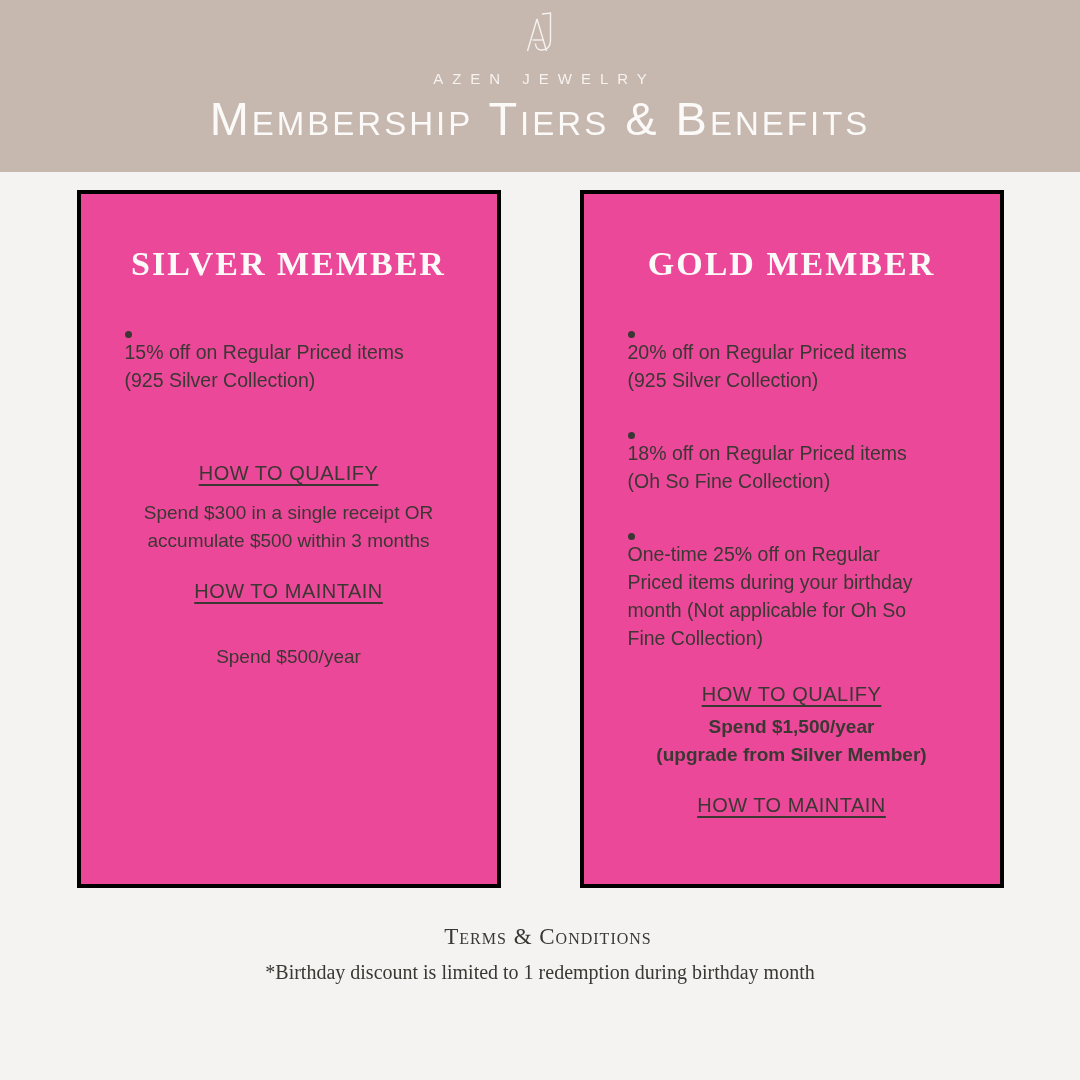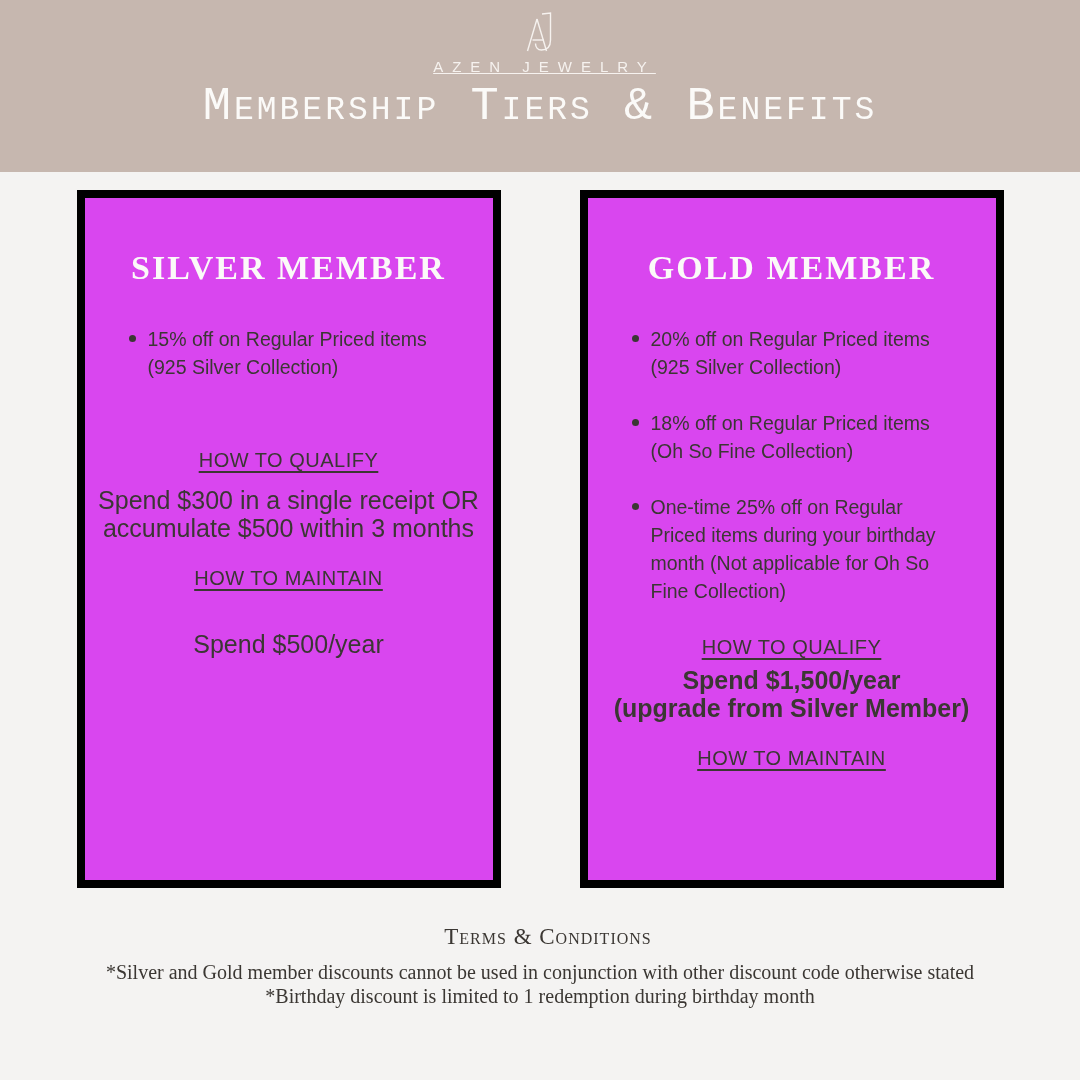--- a/index.html
+++ b/index.html
@@ -14,50 +14,49 @@
 
   
   .hdr {
     height: 172px;
     background: #c6b7af;
     text-align: center;
     padding-top: 10px;
   }
   .logo { display: inline-block; height: 44px; }
   .brand {
-    margin-top: 0;
+    margin-top: 12px;
     font-size: 15px;
     letter-spacing: 9px;
     text-indent: 9px;
     color: #f6f2ef;
     font-weight: 400;
-    text-decoration: underline;
   }
   .title {
     margin: 8px 0 8px 0;
-    font-family: Liberation Mono, monospace;
+    font-family: Liberation Sans, sans-serif;
     font-variant: small-caps;
     font-weight: 400;
     font-size: 47px;
     letter-spacing: 3px;
     color: #fbfaf8;
     line-height: 1.0;
   }
 
   
   .cards {
     display: flex;
     justify-content: center;
     gap: 79px;
     margin-top: 18px;
   }
   .card {
     width: 424px; height: 698px;
-    background: #d946ef;
-    border: 8px solid #000000;
+    background: #ec4899;
+    border: 4px solid #000000;
   }
   .card-title {
     margin: 48px 0 0 0;
     text-align: center;
     font-family: "Liberation Serif", serif;
     font-weight: 700;
     font-size: 34px;
     letter-spacing: 2px;
     color: #fbfaf8;
     line-height: 44px;
@@ -65,40 +64,41 @@
   .benefits {
     list-style: none;
     margin: 35px 0 0 0;
     padding: 0 30px 0 44px;
   }
   .benefit {
     display: flex;
     margin-bottom: 28px;
     font-size: 19.5px;
     line-height: 28px;
+    flex-direction: column;
   }
   .bullet {
     flex: none;
     width: 7px; height: 7px;
     border-radius: 50%;
     background: #3b3733;
     margin: 10px 12px 0 0;
   }
   .benefit-text { max-width: 288px; }
 
   .sec { text-align: center; }
   .sec-heading {
     font-size: 20px;
     line-height: 28px;
     letter-spacing: 0.5px;
     text-decoration: underline;
     text-underline-offset: 4px;
     text-decoration-thickness: 1.5px;
   }
-  .sec-line { font-size: 25px; line-height: 28px; }
+  .sec-line { font-size: 19px; line-height: 28px; }
   .sec-body { margin-top: 12px; }
 
   .card--silver .sec-qualify { margin-top: 65px; }
   .card--silver .sec-maintain { margin-top: 22px; }
   .card--silver .sec-maintain .sec-body { margin-top: 38px; }
   .card--gold .sec-qualify { margin-top: 16px; }
   .card--gold .sec-qualify .sec-body { margin-top: 5px; font-weight: bold; }
   .card--gold .sec-maintain { margin-top: 22px; }
   .card--gold .sec-maintain .sec-body { margin-top: 15px; }
 
@@ -192,17 +192,16 @@
       </div>
       <div class="sec sec-maintain">
         <div class="sec-heading">HOW TO MAINTAIN</div>
       </div>
     </section>
 
   </main>
 
   <footer class="terms">
     <h3 class="terms-title">Terms &amp; Conditions</h3>
-    <p class="terms-line">*Silver and Gold member discounts cannot be used in conjunction with other discount code otherwise stated</p>
     <p class="terms-line">*Birthday discount is limited to 1 redemption during birthday month</p>
   </footer>
 
 </div>
 
 </body></html>

